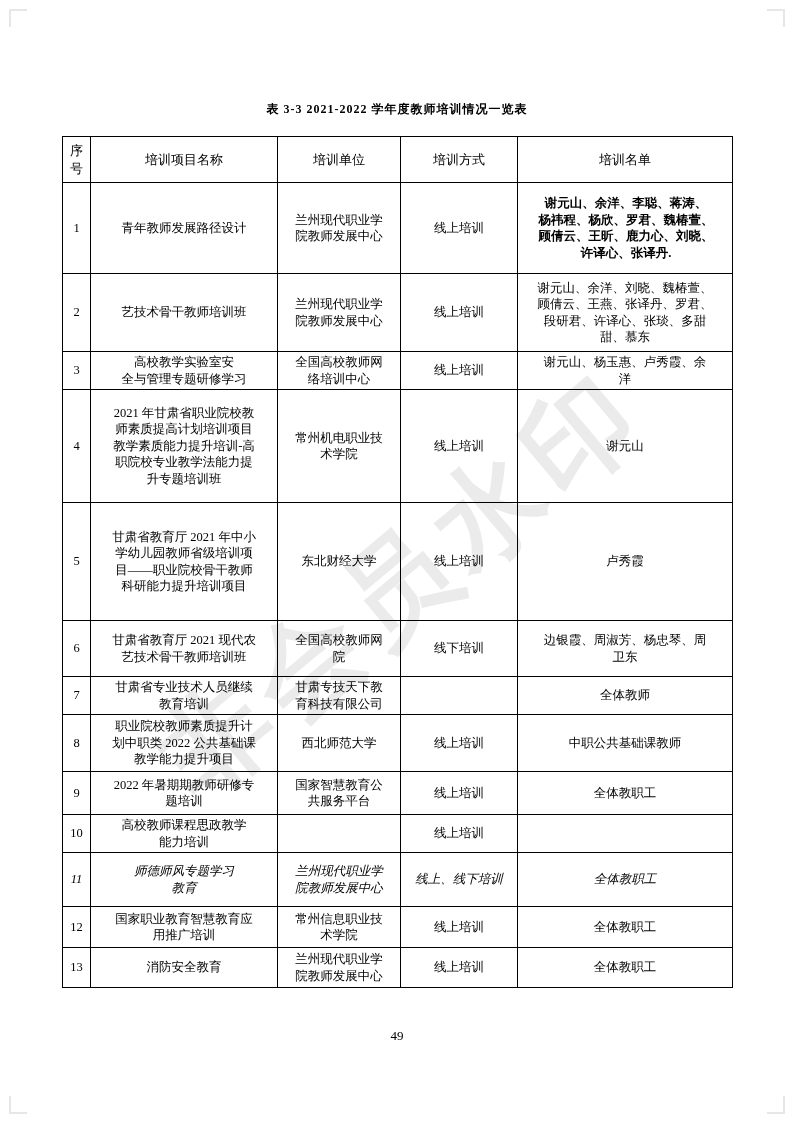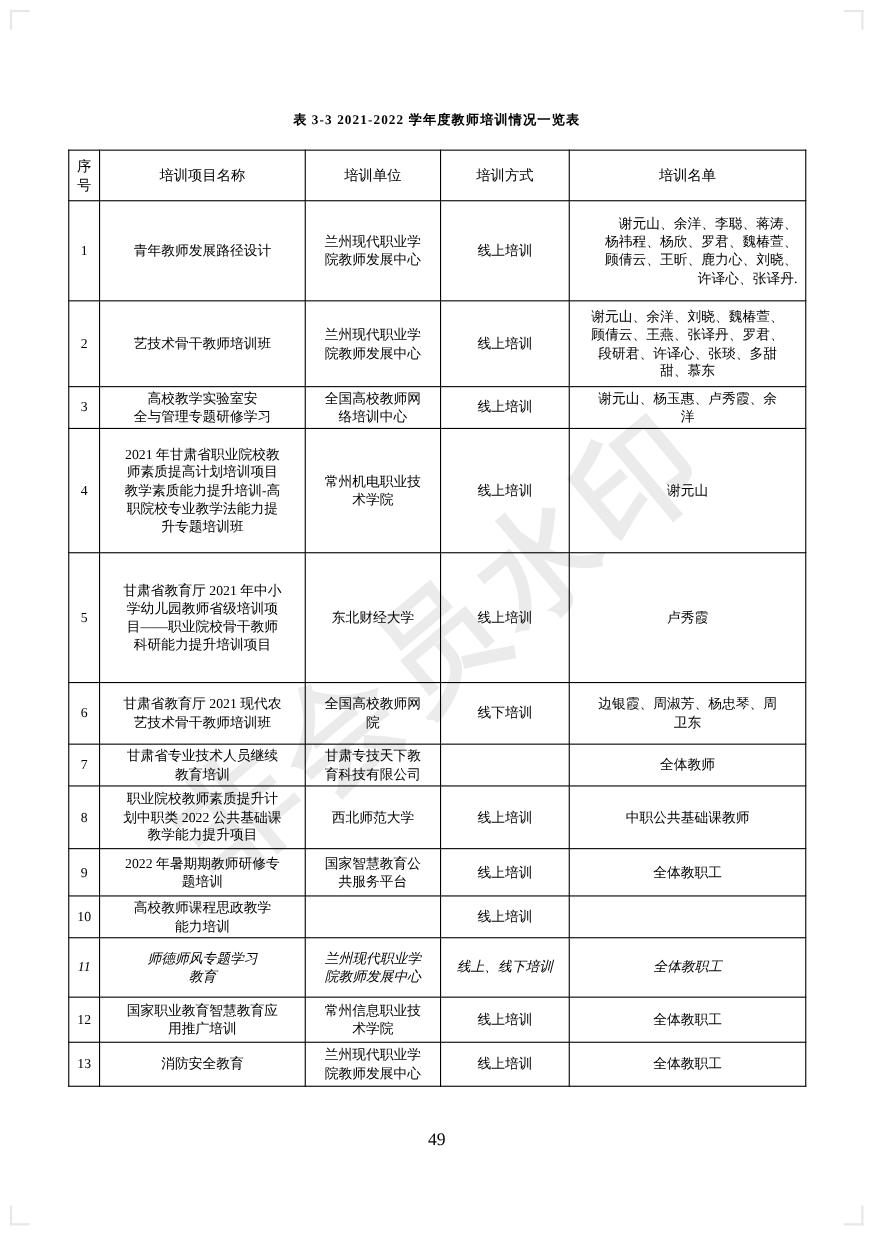--- a/index.html
+++ b/index.html
@@ -55,26 +55,26 @@
     line-height:1.32;
     padding:2px 6px;
     white-space:pre-line;
     word-break:break-all;
     font-weight:normal;
     background:transparent;
   }
   .training-table th { font-size:13px; }
   .training-table th:first-child, .training-table td:first-child { padding:2px 1px; }
   .training-table thead tr { height:46px; }
-  .training-table td.names-left { text-align:right; padding-left:9px; padding-right:7px; }
+  .training-table td.names-left { text-align:center; padding-left:9px; padding-right:7px;font-weight:bold; }
   .page-number {
     position:absolute;
     top:1028px; left:0; width:100%;
     text-align:center;
-    font-size:16px;
+    font-size:13px;
     z-index:1;
   }
 </style>
 </head>
 <body>
 
 <div class="page">
   <div class="watermark">非会员水印</div>
   <div class="corner-mark corner-tl"></div>
   <div class="corner-mark corner-tr"></div>

